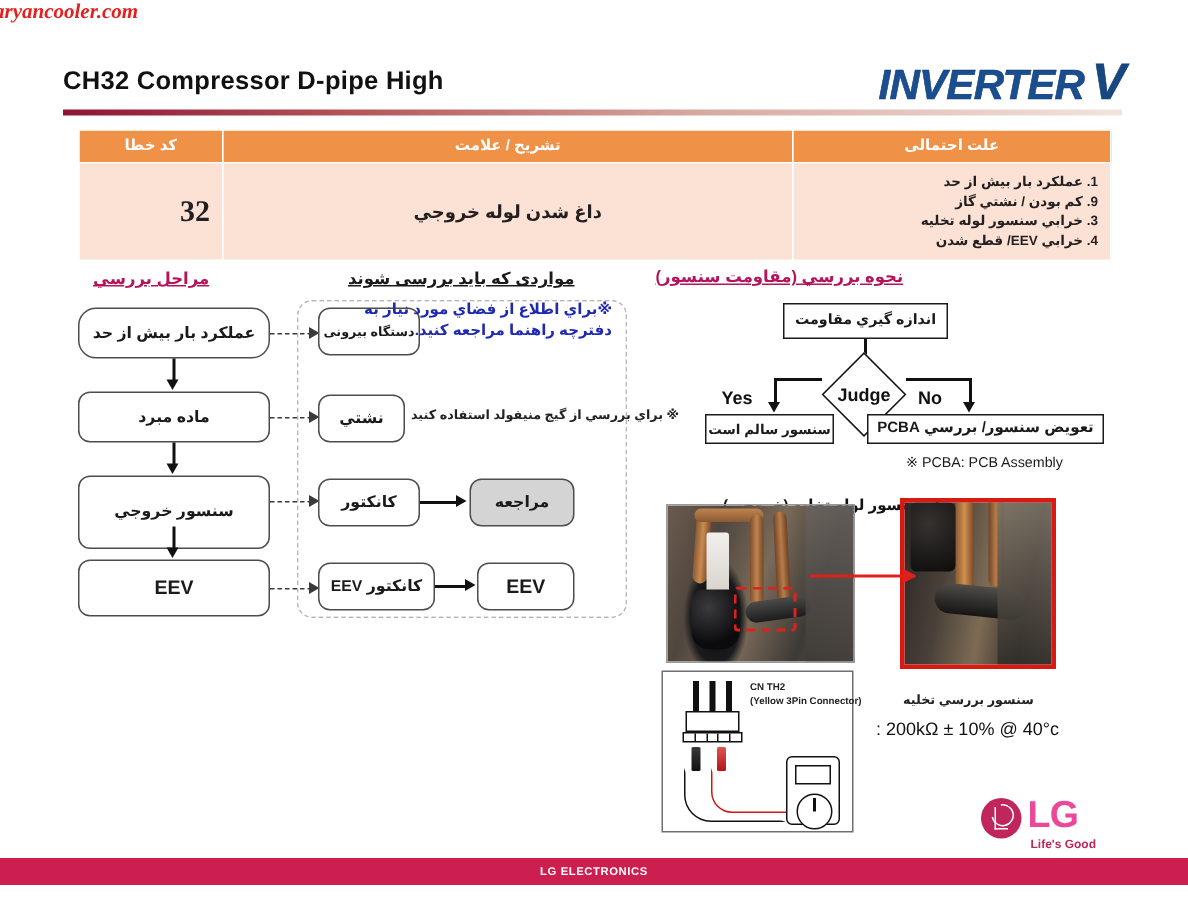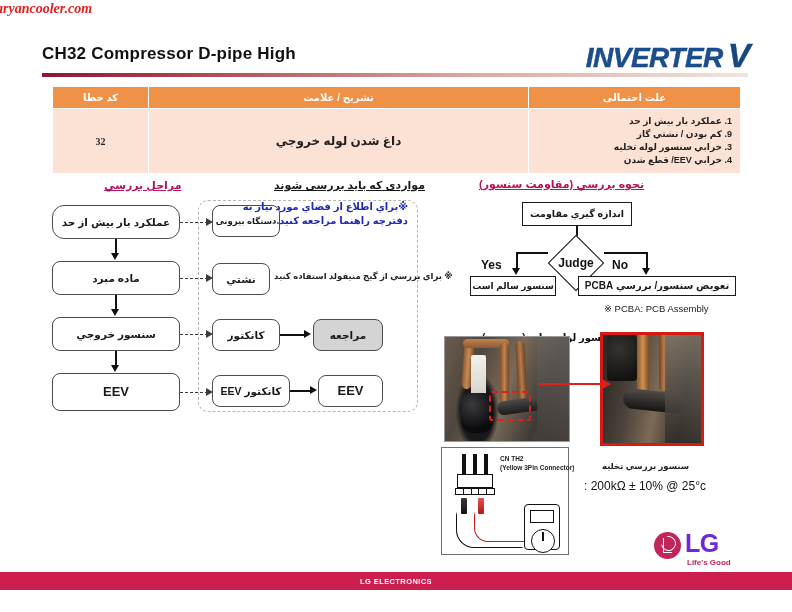--- a/index.html
+++ b/index.html
@@ -49,34 +49,34 @@
     font-size:10px;font-weight:bold;
     padding:5px 4px;border:1px solid #ffffff;
     text-align:center;direction:rtl;
   }
   .etable td{
     background:#fbe2d5;border:1px solid #ffffff;
     padding:6px 8px;font-size:10px;color:#231f20;
     vertical-align:middle;direction:rtl;
   }
   .etable td.code{
-    text-align:center;font-size:10px;font-weight:bold;
+    text-align:right;font-size:20px;font-weight:bold;
     font-family:"Liberation Serif","DejaVu Serif",serif;
   }
   .etable td.symptom{
     text-align:center;font-size:12px;font-weight:bold;
   }
   .etable td.cause{
     text-align:right;font-size:9px;line-height:1.45;font-weight:bold;
   }
 
   
   .sec-head{
     position:absolute;font-size:11px;font-weight:bold;
-    direction:rtl;white-space:nowrap;margin-left:42px;
+    direction:rtl;white-space:nowrap;
   }
   .sec-head.red{color:#b5135a;text-decoration:underline;}
   .sec-head.black{color:#1a1a1a;text-decoration:underline;}
 
   
   .fbox{
     position:absolute;box-sizing:border-box;
     border:1.4px solid #4d4d4d;border-radius:8px;background:#fff;
     display:flex;align-items:center;justify-content:center;
     font-size:10.5px;font-weight:bold;color:#1a1a1a;
@@ -222,21 +222,21 @@
     content:"";position:absolute;left:9px;top:6px;width:8px;height:14px;
     border-left:1.6px solid #fff;border-bottom:1.6px solid #fff;
   }
   .lg-circle::after{
     content:"";position:absolute;left:7px;top:4px;width:13px;height:13px;
     border:1.6px solid #fff;border-radius:50%;border-left-color:transparent;
     transform:rotate(35deg);
   }
   .lg-text{
     position:absolute;left:31px;top:1px;font-size:25px;font-weight:bold;
-    color:#6d28d9;letter-spacing:-.5px;line-height:1;
+    color:#ec4899;letter-spacing:-.5px;line-height:1;
   }
   .lg-tag{
     position:absolute;left:33px;top:28px;font-size:8px;font-weight:bold;
     color:#c0255b;letter-spacing:0px;
   }
   .footer-bar{
     position:absolute;left:0;bottom:22px;width:100%;height:18px;
     background:#cc1f50;
   }
   .footer-bar span{
@@ -285,21 +285,21 @@
   <div class="sec-head red" style="left:62px;top:179px;">مراحل بررسي</div>
 
   <div class="fbox" style="left:52px;top:205px;width:128px;height:34px;border-radius:12px;">عملکرد بار بیش از حد</div>
   <div class="vline" style="left:115px;top:239px;height:16px;"></div>
   <div class="arrow-d" style="left:111px;top:253px;"></div>
 
   <div class="fbox" style="left:52px;top:261px;width:128px;height:34px;">ماده مبرد</div>
   <div class="vline" style="left:115px;top:295px;height:16px;"></div>
   <div class="arrow-d" style="left:111px;top:309px;"></div>
 
-  <div class="fbox" style="left:52px;top:317px;width:128px;height:34px;">سنسور خروجي</div>
+  <div class="fbox" style="left:52px;top:317px;width:128px;height:49px;">سنسور خروجي</div>
   <div class="vline" style="left:115px;top:351px;height:16px;"></div>
   <div class="arrow-d" style="left:111px;top:365px;"></div>
 
   <div class="fbox big" style="left:52px;top:373px;width:128px;height:38px;">EEV</div>
 
   <div class="dashline" style="left:180px;top:222px;width:28px;"></div>
   <div class="arrow-r" style="left:206px;top:218px;border-left-color:#3a3a3a;"></div>
   <div class="dashline" style="left:180px;top:278px;width:28px;"></div>
   <div class="arrow-r" style="left:206px;top:274px;border-left-color:#3a3a3a;"></div>
   <div class="dashline" style="left:180px;top:334px;width:28px;"></div>
@@ -396,21 +396,21 @@
       <div class="screen"></div>
       <div class="dial"></div>
     </div>
     <div class="cd-label" style="left:58px;top:7px;">
       <div>CN TH2</div>
       <div>(Yellow 3Pin Connector)</div>
     </div>
   </div>
 
   <div class="spec-fa" style="left:602px;top:461px;">سنسور بررسي تخلیه</div>
-  <div class="spec-val" style="left:584px;top:479px;">: 200kΩ ± 10% @ 25°c</div>
+  <div class="spec-val" style="left:584px;top:479px;">: 200kΩ ± 10% @ 40°c</div>
 
   <div class="lg-wrap">
     <div class="lg-circle"></div>
     <div class="lg-text">LG</div>
     <div class="lg-tag">Life's Good</div>
   </div>
 
   <div class="footer-bar">
     <span>LG ELECTRONICS</span>
   </div>

